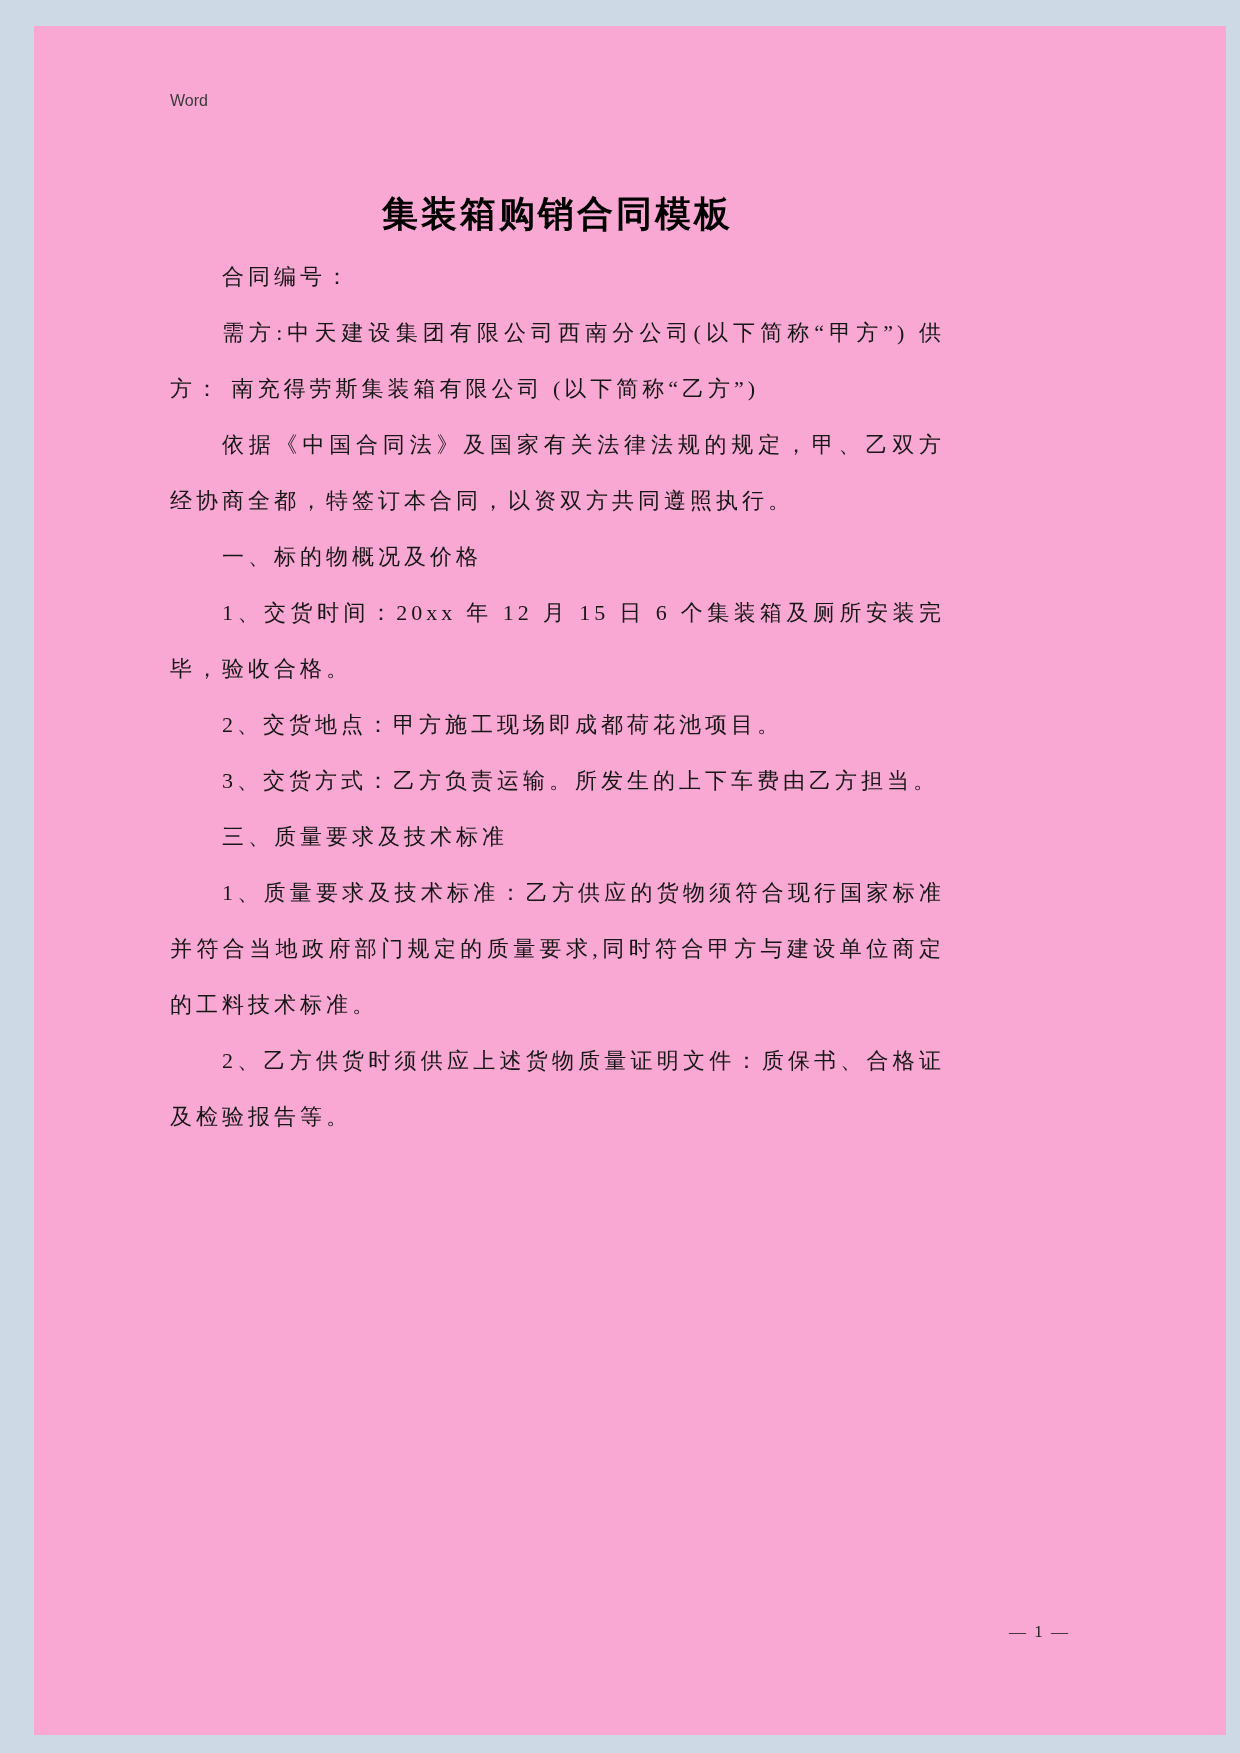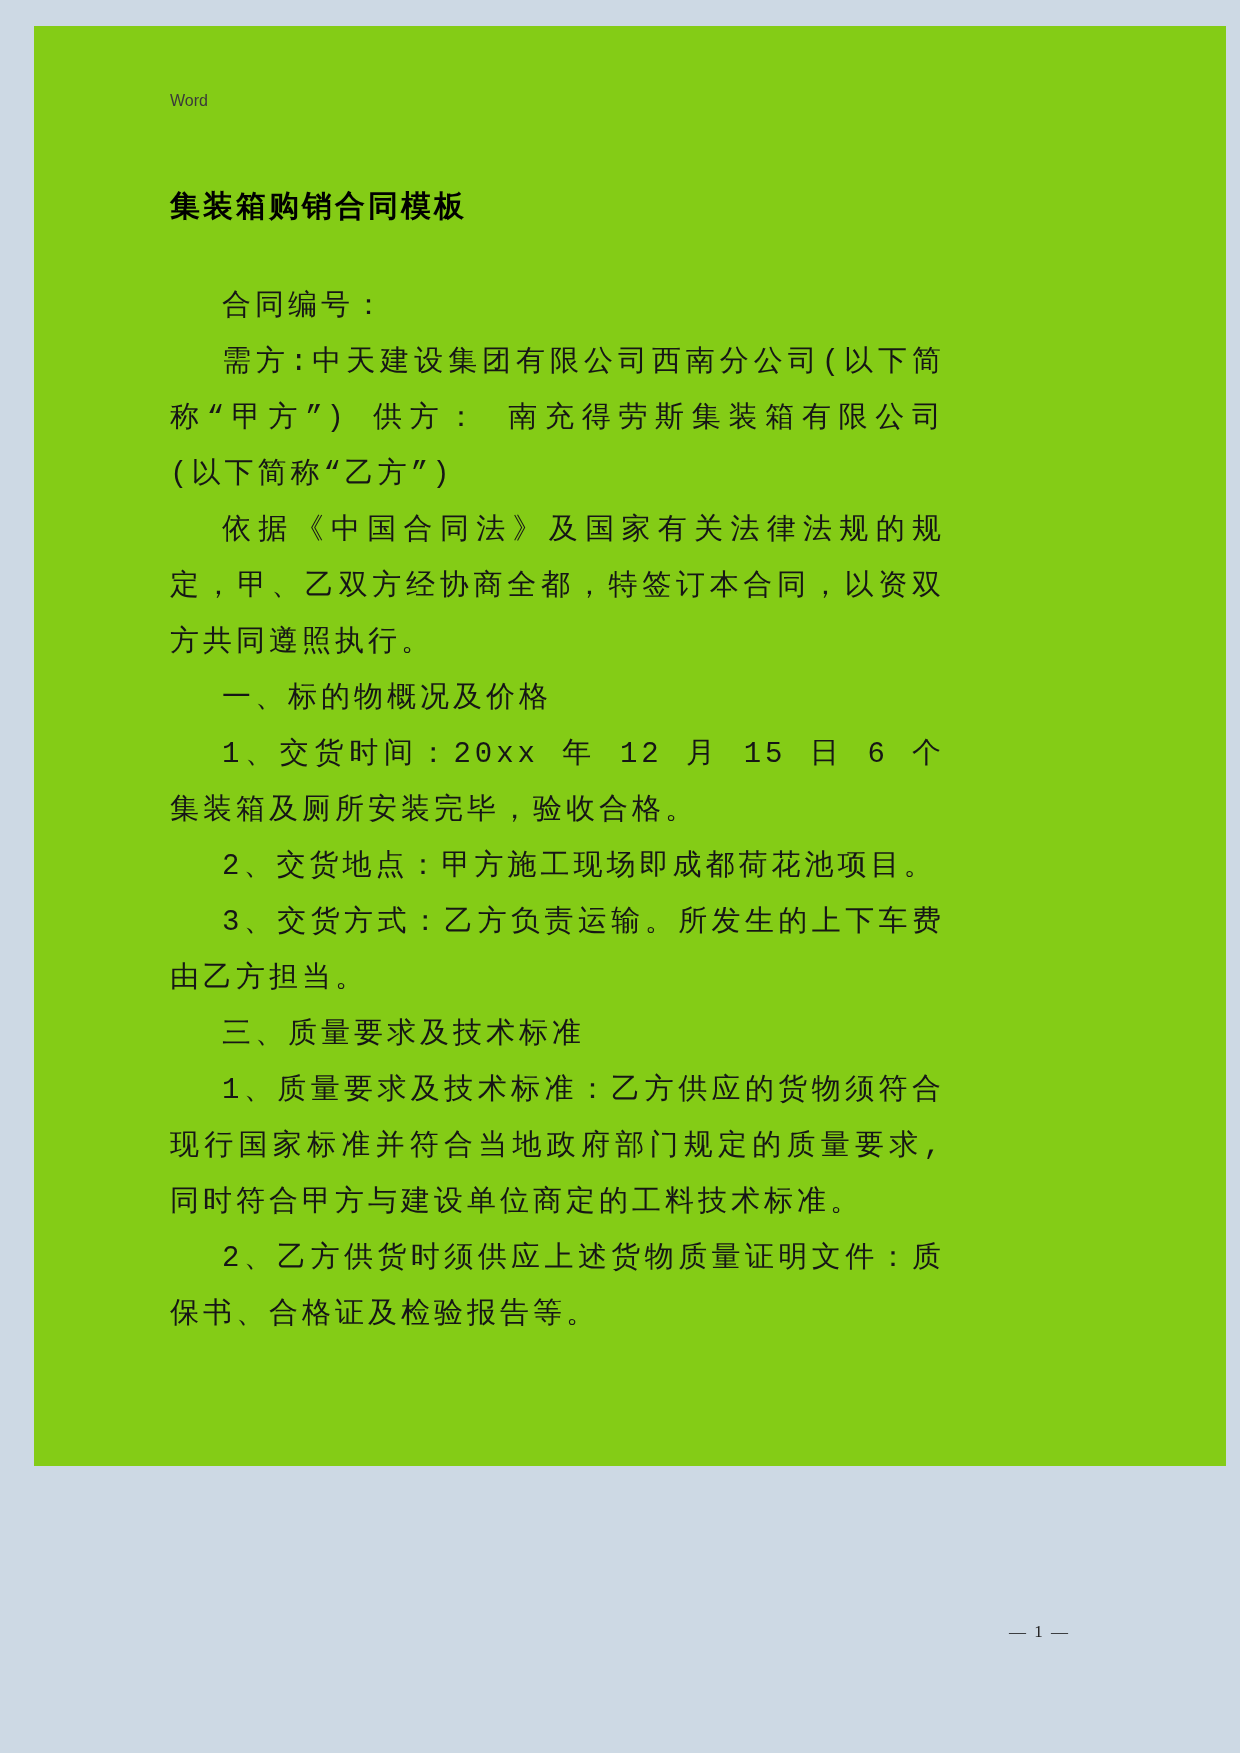--- a/index.html
+++ b/index.html
@@ -9,55 +9,54 @@
     position: relative;
     background: #cdd9e4;
     font-family: "Liberation Serif", "DejaVu Serif", serif;
     overflow: hidden;
   }
   .page {
     position: absolute;
     left: 34px;
     top: 26px;
     width: 1192px;
-    height: 1440px;
-    background: #84cc16;
+    height: 1709px;
+    background: #f9a8d4;
   }
   .word-label {
     position: absolute;
     left: 136px;
     top: 66px;
     font-family: "Liberation Sans", "DejaVu Sans", sans-serif;
     font-size: 16px;
     color: #3a3a3a;
   }
   .doc-title {
     position: absolute;
     left: 136px;
     top: 140px;
     width: 775px;
-    text-align: left;
-    font-size: 30px;
+    text-align: center;
+    font-size: 36px;
     font-weight: bold;
     letter-spacing: 3px;
     color: #000000;
     white-space: nowrap;
   }
   .doc-body {
     position: absolute;
     left: 136px;
-    top: 253px;
+    top: 223px;
     width: 775px;
-    font-size: 29px;
+    font-size: 22px;
     line-height: 56px;
     letter-spacing: 4px;
     color: #161616;
     text-align: justify;
     text-justify: inter-character;
-    font-family: Liberation Mono, monospace;
   }
   .doc-body p {
     margin: 0;
     padding: 0;
     text-indent: 52px;
   }
   .page-footer {
     position: absolute;
     left: 136px;
     top: 1596px;

